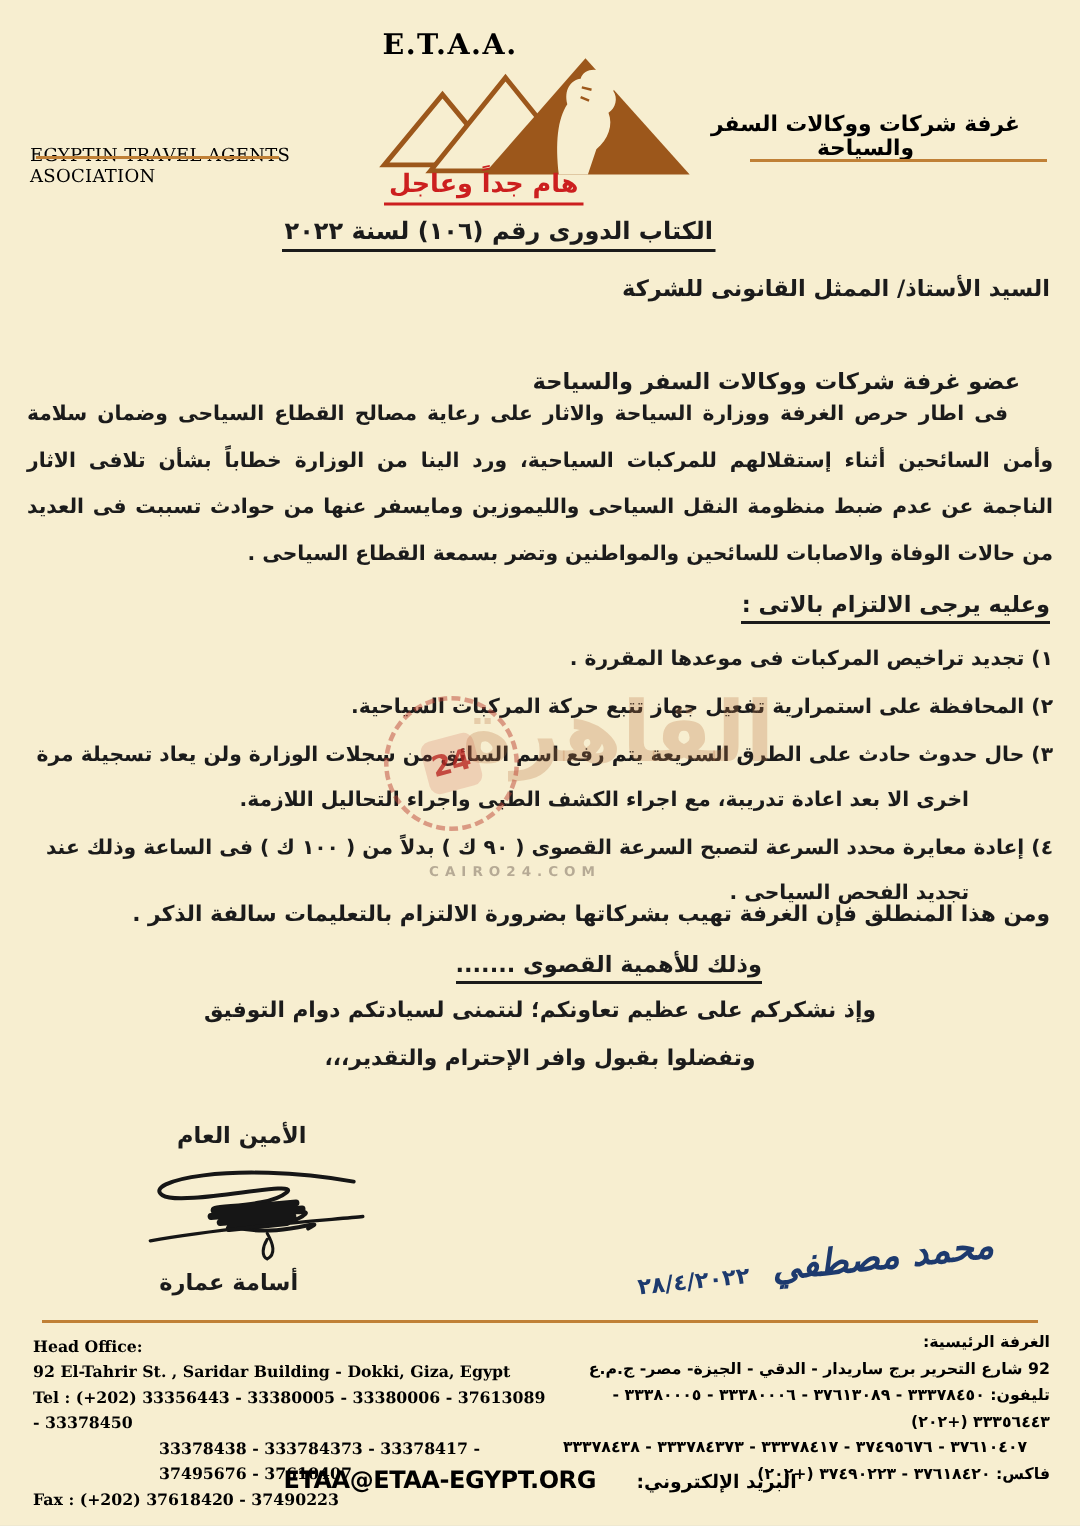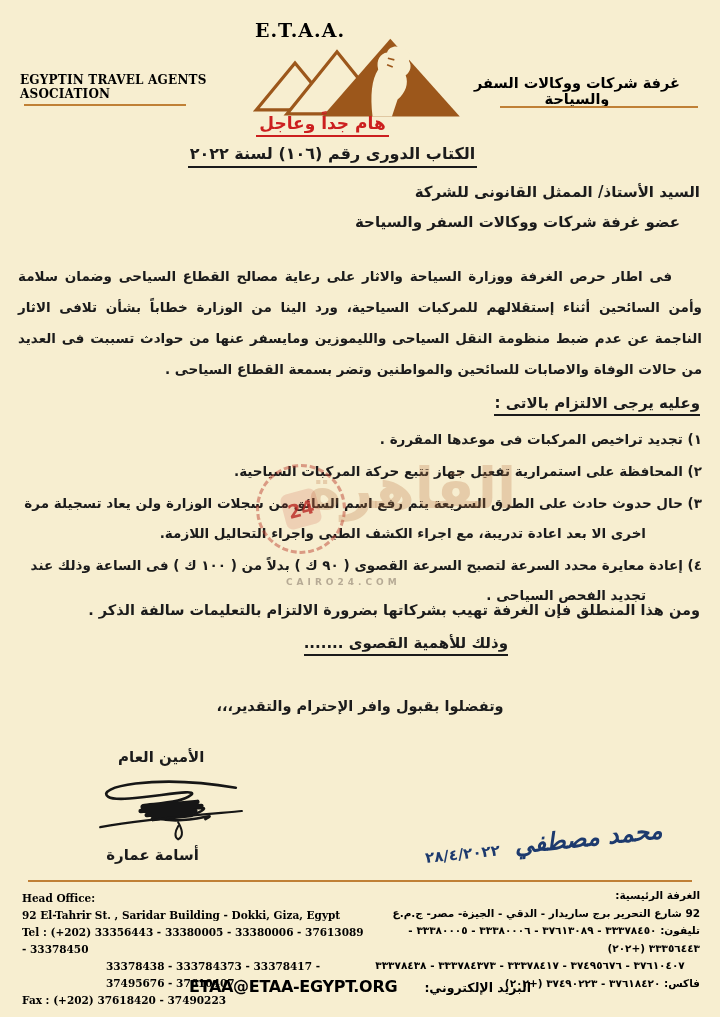--- a/index.html
+++ b/index.html
@@ -7,36 +7,36 @@
     position:relative;width:720px;height:1017px;margin:0 auto;
     background:#f7eed0;overflow:hidden;
     font-family:"DejaVu Sans",sans-serif;color:#1b1b1b;
   }
   .abs{position:absolute;}
   .navy{color:#000000;}
   
   .acronym{top:19px;left:250px;width:100px;text-align:center;
     font-family:"DejaVu Serif",serif;font-weight:bold;font-size:19px;letter-spacing:1px;}
   .logo{top:34px;left:252px;width:212px;height:84px;}
-  .org-en{top:73px;left:20px;width:250px;font-family:"DejaVu Serif",serif;
-    font-weight:bold;font-size:12px;letter-spacing:.2px;}
+  .org-en{top:96px;left:20px;width:250px;font-family:"DejaVu Serif",serif;
+    font-weight:normal;font-size:12px;letter-spacing:.2px;}
   .org-en-line{top:104px;left:24px;width:162px;height:2px;background:#c08036;}
   .org-ar{top:75px;right:18px;width:250px;direction:rtl;text-align:center;
     font-weight:bold;font-size:14.5px;}
   .org-ar-line{top:106px;right:22px;width:198px;height:2px;background:#c08036;}
   .urgent{top:113px;left:0;width:645px;text-align:center;}
   .urgent span{display:inline-block;color:#cc1f1f;font-weight:bold;font-size:17px;
     border-bottom:2px solid #cc1f1f;padding:0 3px 2px;}
   .subject{top:144px;left:0;width:665px;text-align:center;direction:rtl;}
   .subject span{display:inline-block;font-weight:bold;font-size:16px;
     border-bottom:2px solid #1b1b1b;padding:0 2px 3px;}
   
   .recipient{top:177px;right:20px;width:420px;direction:rtl;text-align:right;
     font-weight:bold;font-size:15px;line-height:30px;}
-  .recipient .r2{padding-left:0;padding-right:20px;}
+  .recipient .r2{padding-left:0;padding-right:20px;margin-top:32px;}
   .recipient .r3{padding-right:58px;}
   
   .intro{top:261px;left:18px;width:684px;direction:rtl;text-align:justify;
     font-weight:bold;font-size:13.5px;line-height:31px;text-indent:30px;}
   .directive{top:394px;right:20px;direction:rtl;font-weight:bold;font-size:15px;
     border-bottom:2px solid #1b1b1b;padding-bottom:2px;}
   .items{top:424px;left:18px;width:684px;direction:rtl;font-weight:bold;
     font-size:13.5px;line-height:30px;}
   .item{padding-right:56px;text-indent:-56px;margin-bottom:2px;}
   .conclusion{top:602px;right:20px;direction:rtl;font-weight:bold;font-size:14.5px;}
@@ -123,20 +123,21 @@
 
   <div class="abs items">
     <div class="item"><span>١)</span> <span>تجديد تراخيص المركبات فى موعدها المقررة .</span></div>
     <div class="item"><span>٢)</span> <span>المحافظة على استمرارية تفعيل جهاز تتبع حركة المركبات السياحية.</span></div>
     <div class="item"><span>٣)</span> <span>حال حدوث حادث على الطرق السريعة يتم رفع اسم السائق من سجلات الوزارة ولن يعاد تسجيلة مرة اخرى الا بعد اعادة تدريبة، مع اجراء الكشف الطبى واجراء التحاليل اللازمة.</span></div>
     <div class="item"><span>٤)</span> <span>إعادة معايرة محدد السرعة لتصبح السرعة القصوى ( ٩٠ ك ) بدلاً من ( ١٠٠ ك ) فى الساعة وذلك عند تجديد الفحص السياحى .</span></div>
   </div>
 
   <div class="abs conclusion">ومن هذا المنطلق فإن الغرفة تهيب بشركاتها بضرورة الالتزام بالتعليمات سالفة الذكر .</div>
   <div class="abs importance">وذلك للأهمية القصوى .......</div>
+  <div class="abs thanks">وإذ نشكركم على عظيم تعاونكم؛ لنتمنى لسيادتكم دوام التوفيق</div>
   <div class="abs regards">وتفضلوا بقبول وافر الإحترام والتقدير،،،</div>
 
   <div class="abs sec-title">الأمين العام</div>
 
   <div class="abs sig-svg">
     <svg width="172" height="64" viewBox="0 0 170 62" xmlns="http://www.w3.org/2000/svg">
       <g fill="none" stroke="#161616" stroke-linecap="round">
         <path d="M152,8 C70,-6 12,8 26,17 C38,25 118,6 108,15 C94,27 48,22 62,28 C84,37 132,22 118,31 C100,42 56,33 74,38 C104,46 138,30 122,39" stroke-width="2.6"></path>
         <path d="M60,27 L114,22 M58,31 L118,26 M64,35 L112,31 M70,39 L108,35" stroke-width="4.5"></path>
         <path d="M18,47 C66,38 140,33 158,31" stroke-width="2.2"></path>

